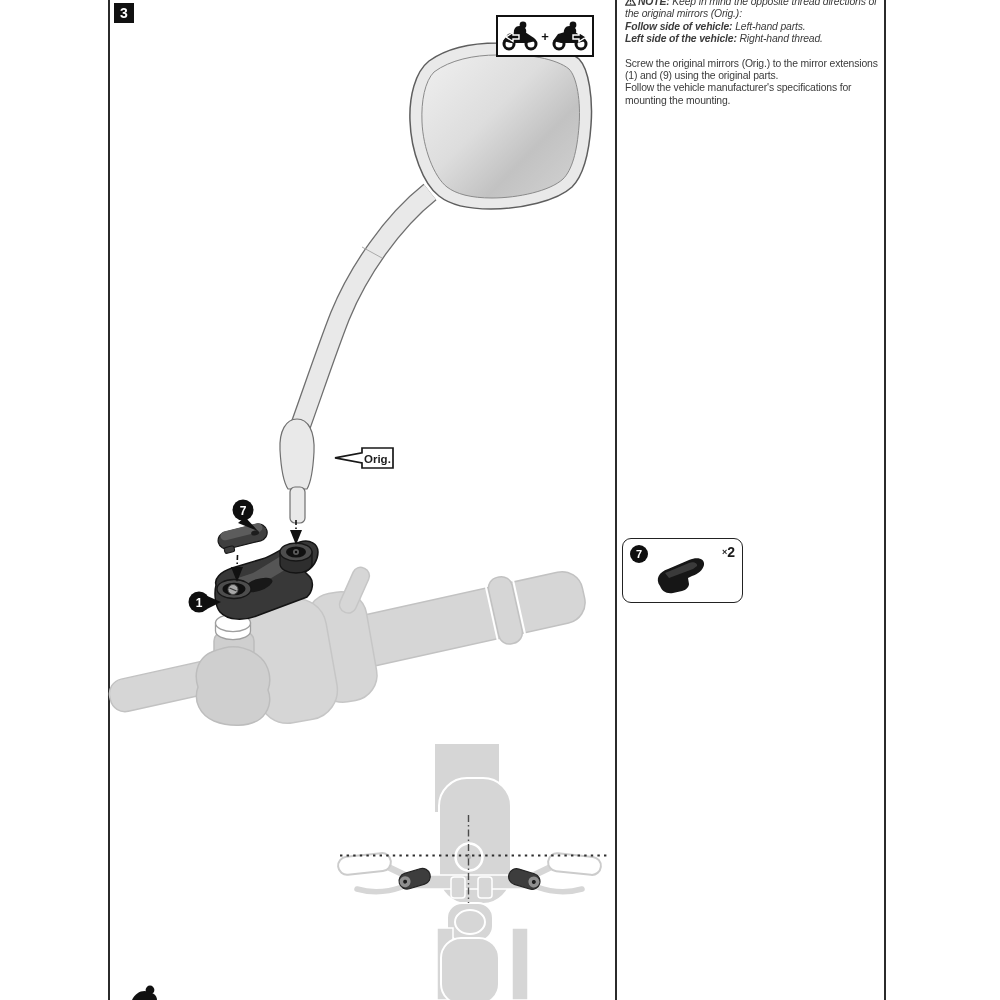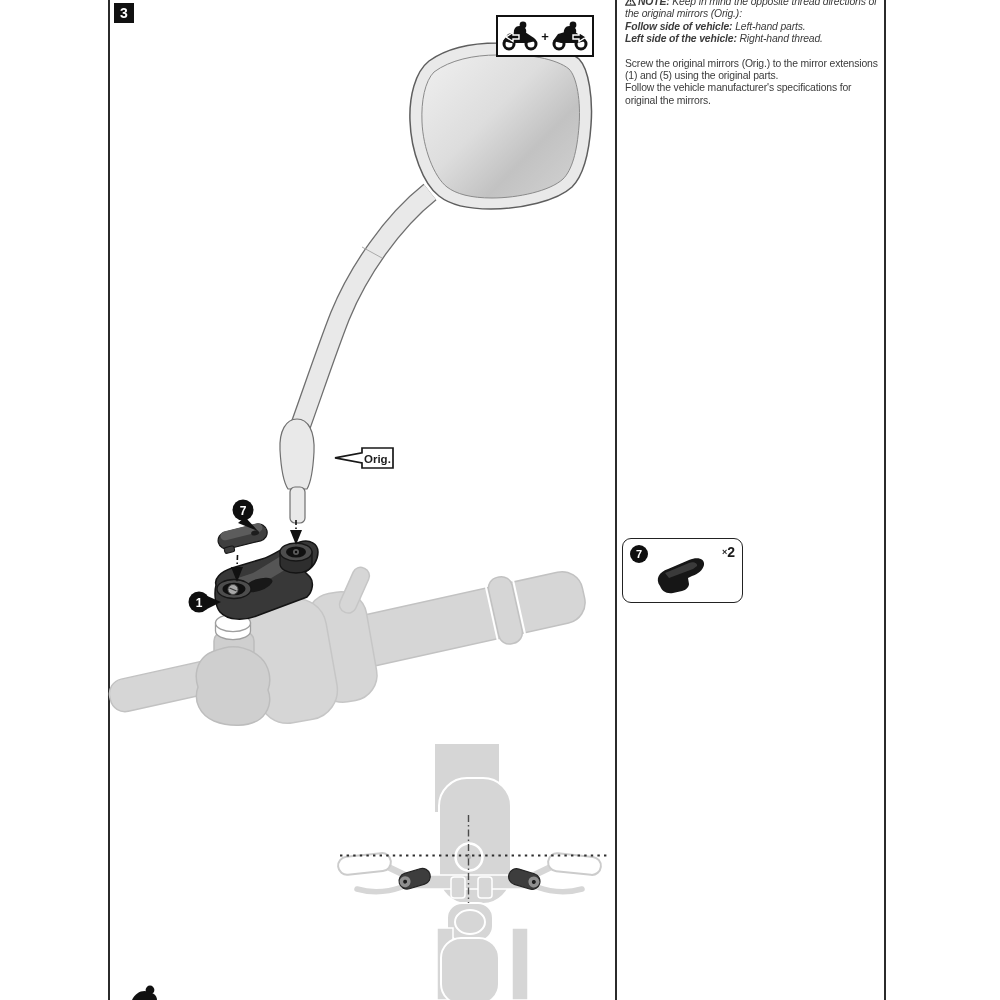--- a/index.html
+++ b/index.html
@@ -238,22 +238,22 @@
       <div>
         <span class="lead">Follow side of vehicle:</span>
         <span>Left-hand parts.</span>
       </div>
       <div>
         <span class="lead">Left side of the vehicle:</span>
         <span>Right-hand thread.</span>
       </div>
     </div>
     <div class="para">
-      <div>Screw the original mirrors (Orig.) to the mirror extensions (1) and (5) using the original parts.</div>
-      <div>Follow the vehicle manufacturer's specifications for original the mirrors.</div>
+      <div>Screw the original mirrors (Orig.) to the mirror extensions (1) and (9) using the original parts.</div>
+      <div>Follow the vehicle manufacturer's specifications for mounting the mounting.</div>
     </div>
   </div>
 
   <div id="parts-box">
     <svg id="parts-cap-svg" width="121" height="65" viewBox="0 0 121 65">
       <path d="M 37,47 C 32,40 36,33 45,30 L 66,21 C 75,17 82,20 81,26
                C 80,31 75,35 69,37 L 65,39 L 66,45 C 66,48 63,51 59,52
                L 50,54 C 43,55 39,52 37,47 Z" fill="#161616"></path>
       <path d="M 42,34 L 66,24 C 70,22 75,24 74,27 L 70,30 L 46,39 Z" fill="#3a3a3a"></path>
     </svg>

